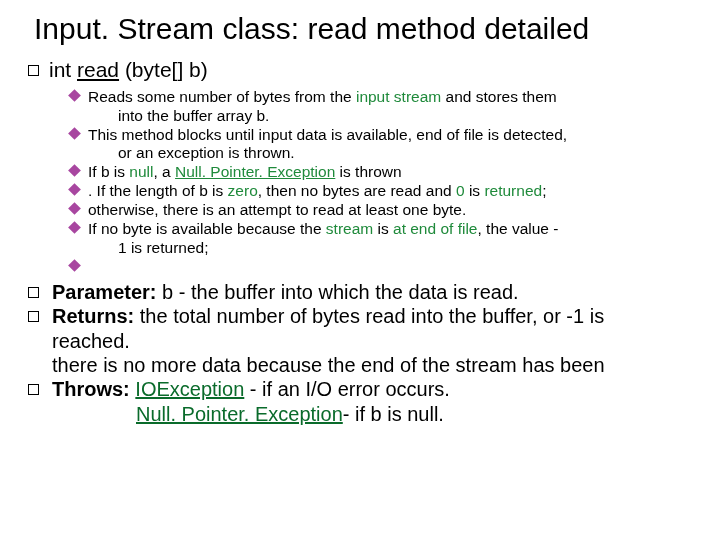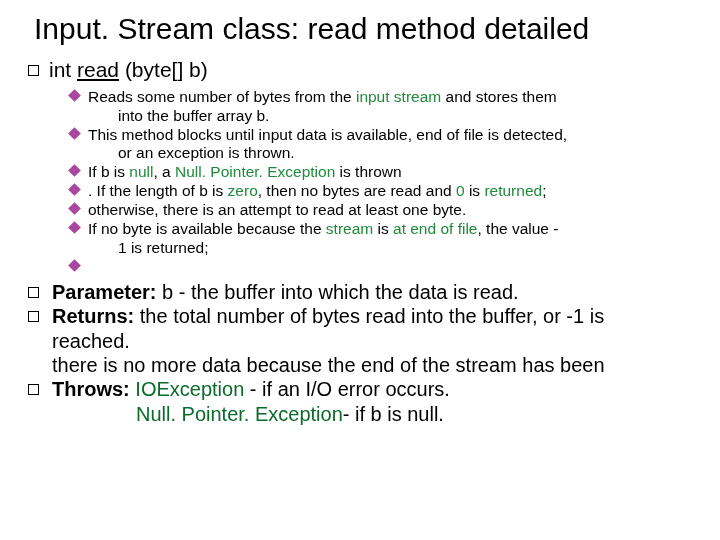--- a/index.html
+++ b/index.html
@@ -63,21 +63,21 @@
     height: 9px;
     transform: rotate(45deg);
     background: #a846a0;
   }
   .details .cont {
     padding-left: 48px;
     margin: 0;
   }
   .green { color: #1f8a3b; text-align: right; }
   .darkgreen { color: #0a6b2b; }
-  .ulg { }
+  .ulg { text-decoration: underline; }
 
   .lower {
     font-size: 20px;
     line-height: 1.22;
     margin-top: 22px;
   }
   .lower .row {
     position: relative;
     padding-left: 24px;
     margin: 0;

